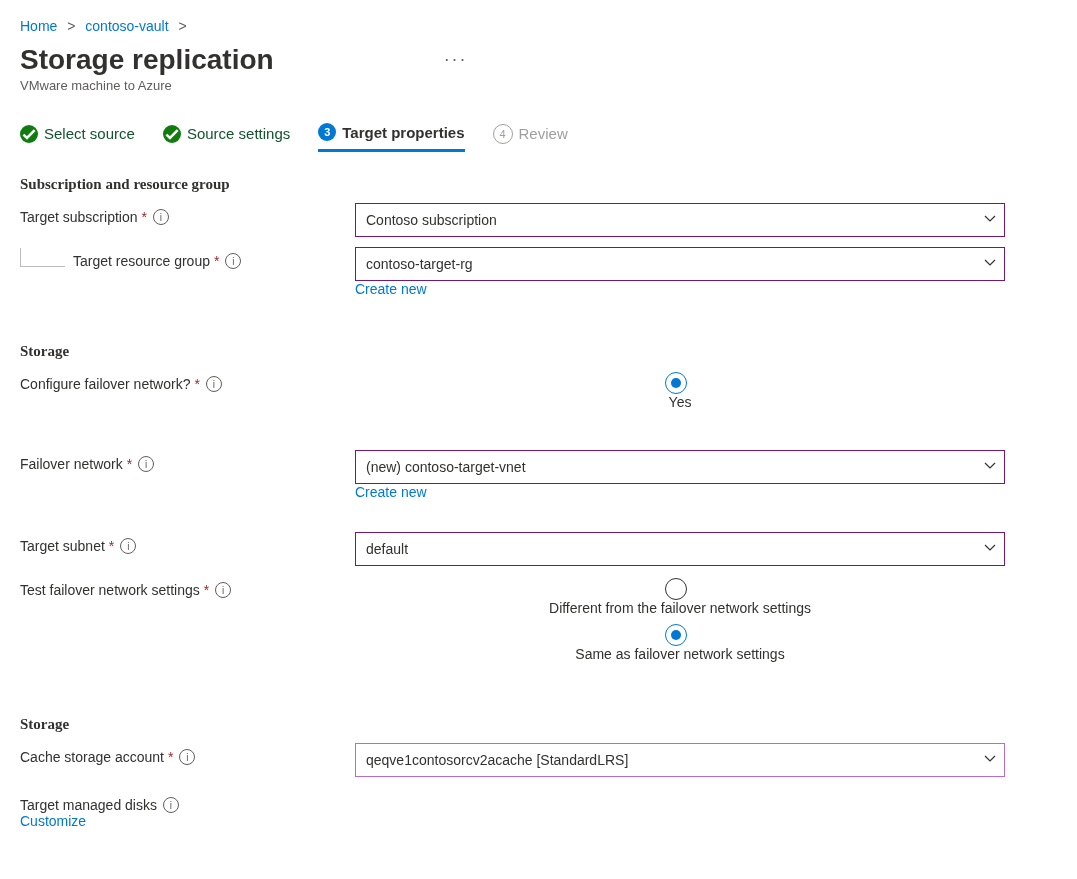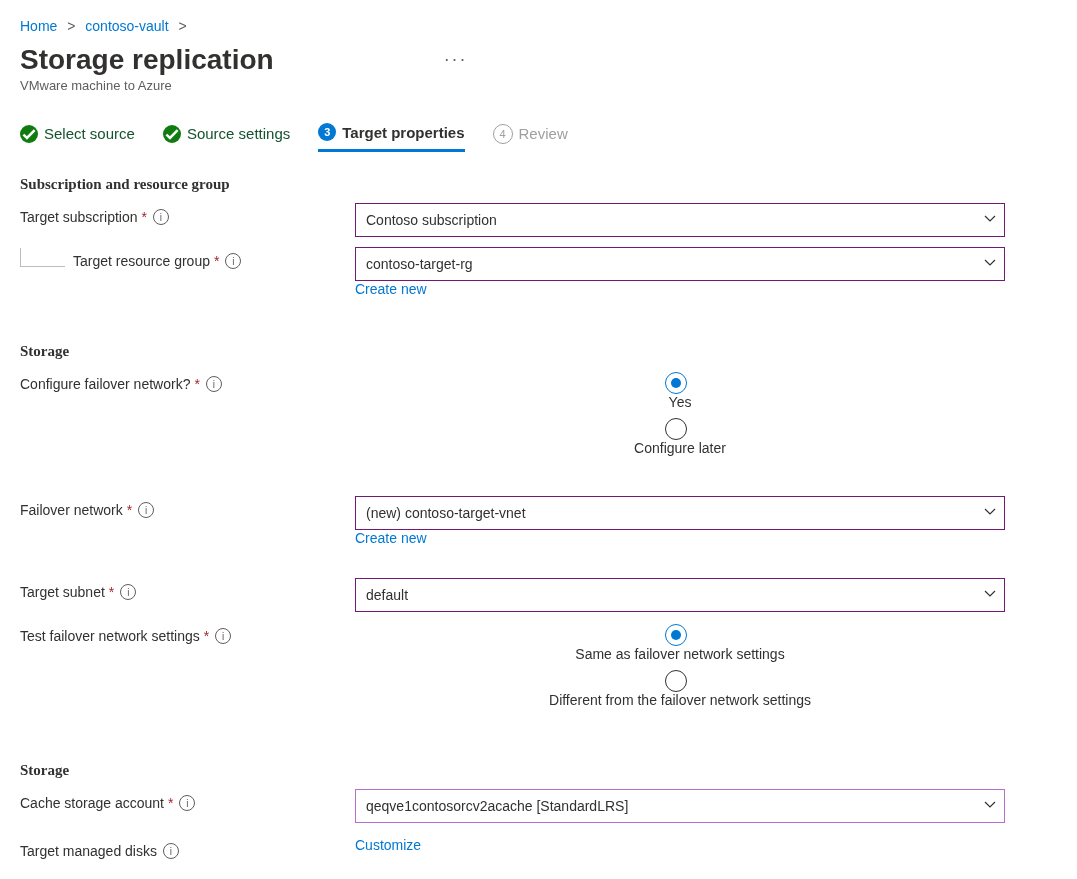--- a/index.html
+++ b/index.html
@@ -146,85 +146,79 @@
     <span class="req">*</span>
     <span class="info-icon">i</span>
   </div>
   <div class="form-control radio-group">
     <div class="radio-row selected">
       <span class="radio-outer">
           <span class="radio-inner"></span>
         </span>
       <span>Yes</span>
     </div>
+  </div>
+</div>
+
+<div class="section-gap"></div>
+
+<div class="form-row">
+  <div class="form-label">
+    <span>Failover network</span>
+    <span class="req">*</span>
+    <span class="info-icon">i</span>
+  </div>
+  <div class="form-control">
+    <div class="select-box">
+      <span>(new) contoso-target-vnet</span>
+      <span class="chev"><svg viewBox="0 0 12 12">
+            <path d="M1 3 L6 8 L11 3" stroke="#323130" stroke-width="1.2" fill="none"></path>
+          </svg></span>
+    </div>
+    <div class="link-under"><a class="link">Create new</a></div>
+  </div>
+</div>
+
+<div class="section-gap"></div>
+
+<div class="form-row">
+  <div class="form-label">
+    <span>Target subnet</span>
+    <span class="req">*</span>
+    <span class="info-icon">i</span>
+  </div>
+  <div class="form-control">
+    <div class="select-box">
+      <span>default</span>
+      <span class="chev"><svg viewBox="0 0 12 12">
+            <path d="M1 3 L6 8 L11 3" stroke="#323130" stroke-width="1.2" fill="none"></path>
+          </svg></span>
+    </div>
+  </div>
+</div>
+
+<div class="form-row" style="margin-top:10px;">
+  <div class="form-label">
+    <span>Test failover network settings</span>
+    <span class="req">*</span>
+    <span class="info-icon">i</span>
+  </div>
+  <div class="form-control radio-group">
     <div class="radio-row">
       <span class="radio-outer">
           <span class="radio-inner"></span>
         </span>
-      <span>Configure later</span>
-    </div>
-  </div>
-</div>
-
-<div class="section-gap"></div>
-
-<div class="form-row">
-  <div class="form-label">
-    <span>Failover network</span>
-    <span class="req">*</span>
-    <span class="info-icon">i</span>
-  </div>
-  <div class="form-control">
-    <div class="select-box">
-      <span>(new) contoso-target-vnet</span>
-      <span class="chev"><svg viewBox="0 0 12 12">
-            <path d="M1 3 L6 8 L11 3" stroke="#323130" stroke-width="1.2" fill="none"></path>
-          </svg></span>
-    </div>
-    <div class="link-under"><a class="link">Create new</a></div>
-  </div>
-</div>
-
-<div class="section-gap"></div>
-
-<div class="form-row">
-  <div class="form-label">
-    <span>Target subnet</span>
-    <span class="req">*</span>
-    <span class="info-icon">i</span>
-  </div>
-  <div class="form-control">
-    <div class="select-box">
-      <span>default</span>
-      <span class="chev"><svg viewBox="0 0 12 12">
-            <path d="M1 3 L6 8 L11 3" stroke="#323130" stroke-width="1.2" fill="none"></path>
-          </svg></span>
-    </div>
-  </div>
-</div>
-
-<div class="form-row" style="margin-top:10px;">
-  <div class="form-label">
-    <span>Test failover network settings</span>
-    <span class="req">*</span>
-    <span class="info-icon">i</span>
-  </div>
-  <div class="form-control radio-group">
+      <span>Different from the failover network settings</span>
+    </div>
     <div class="radio-row selected">
       <span class="radio-outer">
           <span class="radio-inner"></span>
         </span>
       <span>Same as failover network settings</span>
     </div>
-    <div class="radio-row">
-      <span class="radio-outer">
-          <span class="radio-inner"></span>
-        </span>
-      <span>Different from the failover network settings</span>
-    </div>
   </div>
 </div>
 
 <div class="section-gap"></div>
 
 <h2 class="section">Storage</h2>
 
 <div class="form-row">
   <div class="form-label">
     <span>Cache storage account</span>
@@ -234,21 +228,21 @@
   <div class="form-control">
     <div class="select-box highlight">
       <span>qeqve1contosorcv2acache [StandardLRS]</span>
       <span class="chev"><svg viewBox="0 0 12 12">
             <path d="M1 3 L6 8 L11 3" stroke="#323130" stroke-width="1.2" fill="none"></path>
           </svg></span>
     </div>
   </div>
 </div>
 
-<div class="form-row" style="margin-top:14px;">
+<div class="form-row" style="margin-top:14px;flex-direction:column;">
   <div class="form-label">
     <span>Target managed disks</span>
     <span class="info-icon">i</span>
   </div>
   <div class="form-control">
     <div class="link-under"><a class="link">Customize</a></div>
   </div>
 </div>
 
 </body></html>

